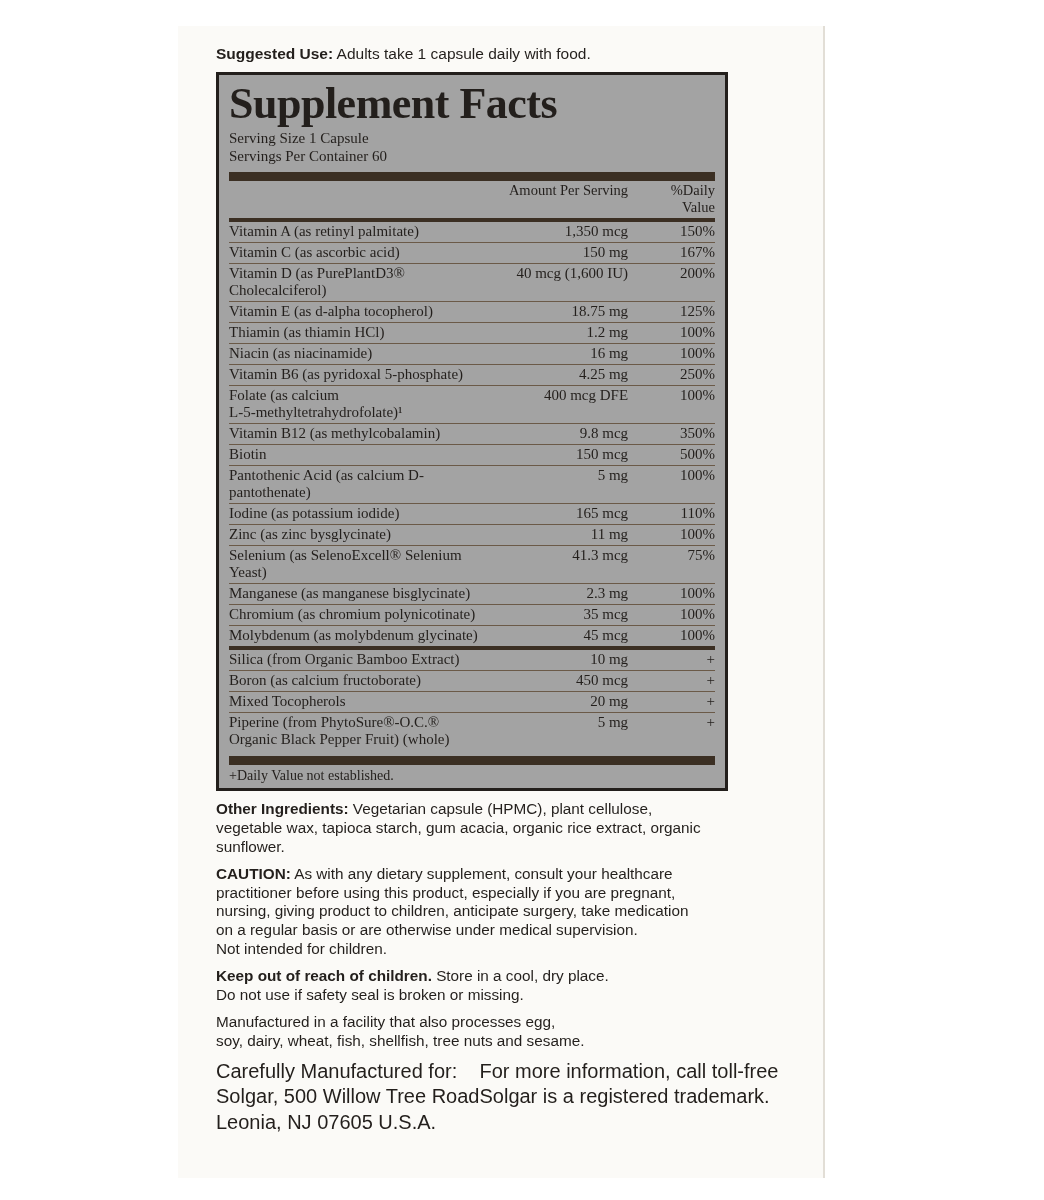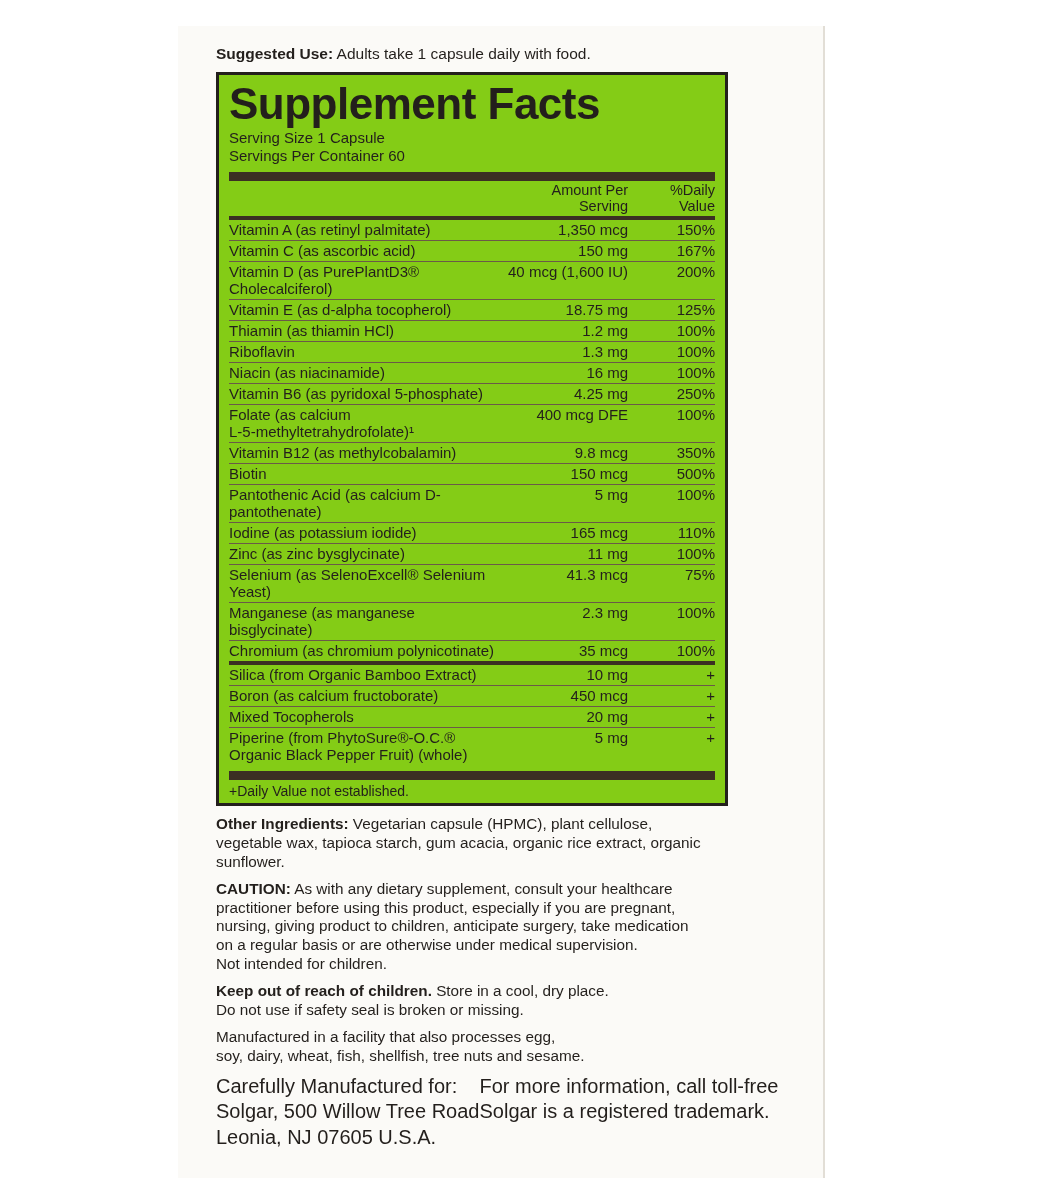--- a/index.html
+++ b/index.html
@@ -45,21 +45,22 @@
     white-space: nowrap;
   }
   .suggested-use .lead {
     font-weight: bold;
   }
 
   
   .sf-box {
     border: 3px solid #231f1c;
     padding: 6px 10px 4px 10px;
-    background: #84cc16;
+    background: #a3a3a3;
+    font-family: Liberation Serif, serif;
   }
   .sf-title {
     font-size: 44px;
     font-weight: bold;
     letter-spacing: -0.5px;
     line-height: 1.05;
     margin: 0 0 2px 0;
     text-align: left;
   }
   .sf-serving {
@@ -190,25 +191,20 @@
           <td class="col-name"><span>Vitamin E (as d-alpha tocopherol)</span></td>
           <td class="col-amount">18.75 mg</td>
           <td class="col-dv">125%</td>
         </tr>
         <tr class="nutrient">
           <td class="col-name"><span>Thiamin (as thiamin HCl)</span></td>
           <td class="col-amount">1.2 mg</td>
           <td class="col-dv">100%</td>
         </tr>
         <tr class="nutrient">
-          <td class="col-name"><span>Riboflavin</span></td>
-          <td class="col-amount">1.3 mg</td>
-          <td class="col-dv">100%</td>
-        </tr>
-        <tr class="nutrient">
           <td class="col-name"><span>Niacin (as niacinamide)</span></td>
           <td class="col-amount">16 mg</td>
           <td class="col-dv">100%</td>
         </tr>
         <tr class="nutrient">
           <td class="col-name"><span>Vitamin B6 (as pyridoxal 5-phosphate)</span></td>
           <td class="col-amount">4.25 mg</td>
           <td class="col-dv">250%</td>
         </tr>
         <tr class="nutrient">
@@ -250,20 +246,25 @@
           <td class="col-dv">75%</td>
         </tr>
         <tr class="nutrient">
           <td class="col-name"><span>Manganese (as manganese bisglycinate)</span></td>
           <td class="col-amount">2.3 mg</td>
           <td class="col-dv">100%</td>
         </tr>
         <tr class="nutrient">
           <td class="col-name"><span>Chromium (as chromium polynicotinate)</span></td>
           <td class="col-amount">35 mcg</td>
+          <td class="col-dv">100%</td>
+        </tr>
+        <tr class="nutrient">
+          <td class="col-name"><span>Molybdenum (as molybdenum glycinate)</span></td>
+          <td class="col-amount">45 mcg</td>
           <td class="col-dv">100%</td>
         </tr>
       </tbody>
         </table>
 
       <div class="rule-med"></div>
 
       <table class="sf-table">
         <tbody>
             <tr class="nutrient first">

